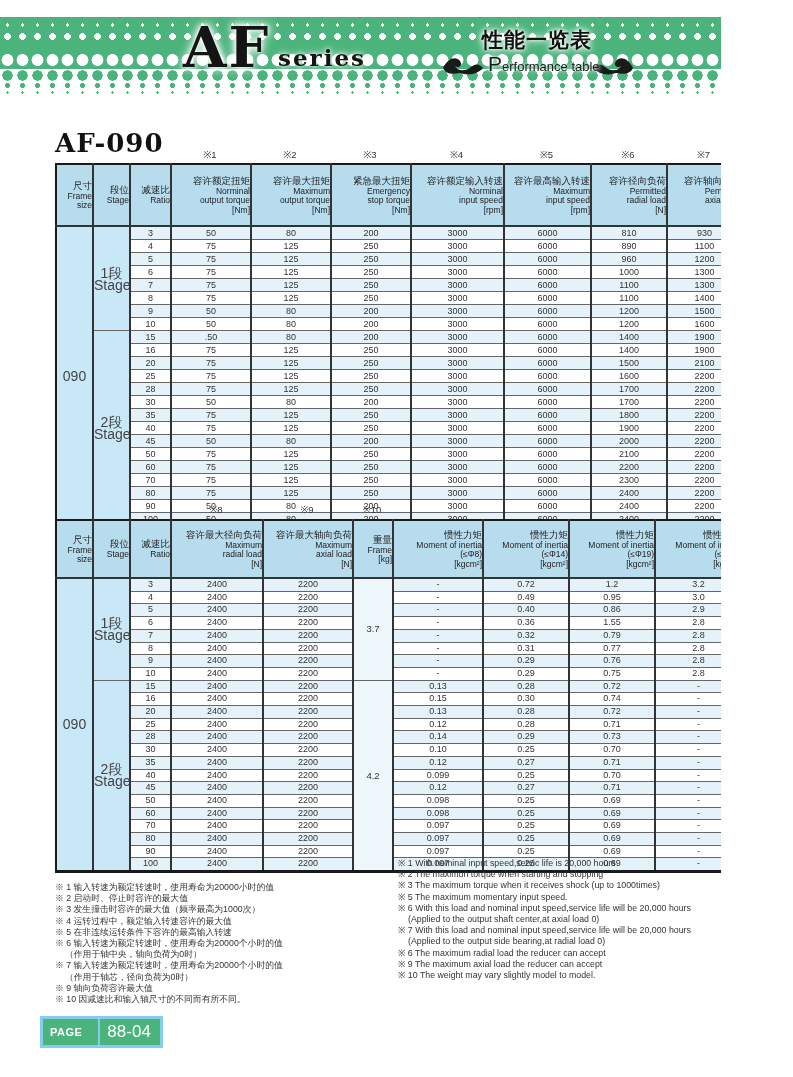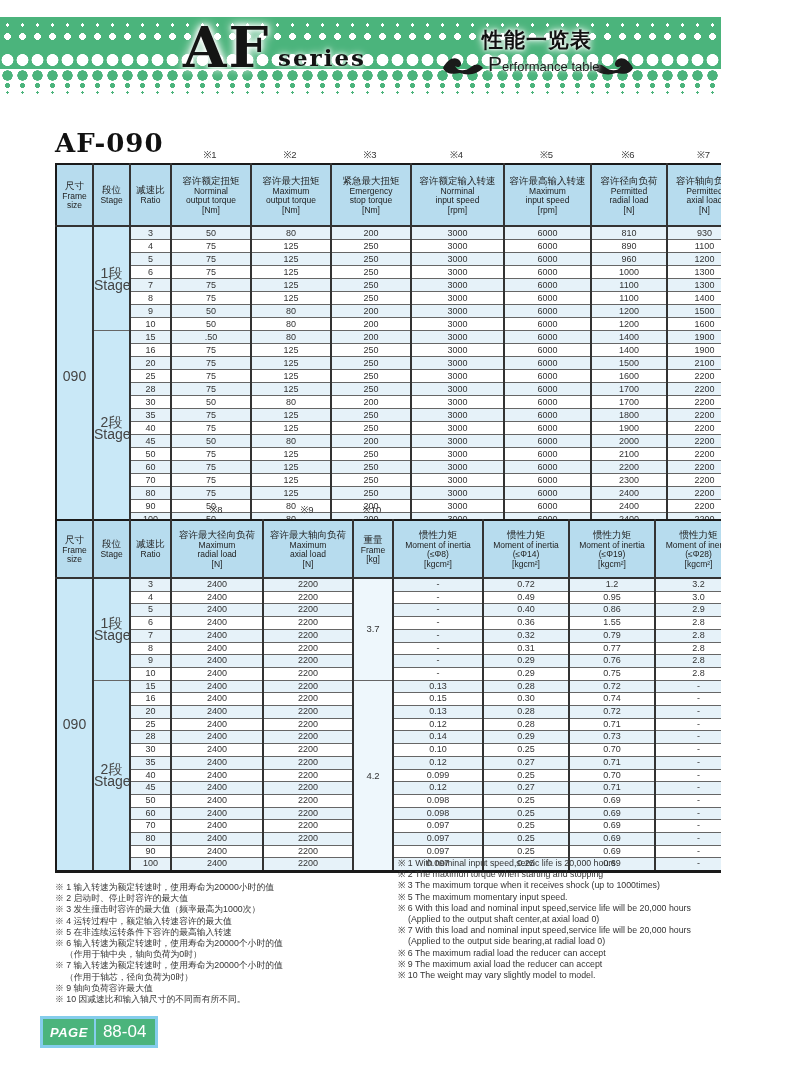--- a/index.html
+++ b/index.html
@@ -44,21 +44,21 @@
   .marks-row .mk{text-align:center;}
   #marks1{top:148px;}
   #marks2{top:503px;}
 
   
   .spec-table{position:absolute;left:55px;border-collapse:collapse;table-layout:fixed;
     border:2px solid #1a1a1a;border-bottom-width:3px;}
   #table1{top:163px;width:686px;}
   #table2{top:519px;width:686px;}
   .spec-table th{background:var(--hblue,#b7dcee);border-right:2px solid #333;border-bottom:2px solid #333;
-    font-weight:normal;padding:1px 0;vertical-align:middle;}
+    font-weight:normal;padding:1px 0;vertical-align:middle;text-align:right;}
   #table1 th{height:58px;}
   #table2 th{height:54px;}
   .spec-table th .cn{font-size:9.5px;color:#222;line-height:12px;}
   .spec-table th .en{font-size:8.5px;color:#222;line-height:9.5px;}
   .spec-table td{border-right:2px solid #333;border-bottom:1px solid #666;
     text-align:center;font-size:9px;color:#333;padding:0;}
   #table1 td{height:12px;line-height:12px;}
   #table2 td{height:11.7px;line-height:11.7px;}
   .spec-table tr.even td{background:var(--rowblue,#e6f2f9);}
   .spec-table tr.odd td{background:#ffffff;}
@@ -68,22 +68,22 @@
 
   
   .notes{position:absolute;top:858px;font-size:8.8px;color:#333;line-height:11.2px;white-space:nowrap;}
   #notes-cn{left:55px;width:335px;margin-top:24px;}
   #notes-en{left:398px;width:372px;}
   .notes .cont{padding-left:10px;}
 
   
   #footer-badge{position:absolute;left:40px;top:1016px;height:26px;display:inline-flex;align-items:stretch;
     background:var(--green,#4bb47c);border:3px solid var(--badgeblue,#85cdec);}
-  #footer-badge .pg-label{display:flex;align-items:center;padding:0 6px 0 7px;color:#fff;
-    font-size:13px;font-weight:bold;letter-spacing:0.5px;font-style:italic;}
+  #footer-badge .pg-label{display:flex;align-items:center;padding:0 16px 0 7px;color:#fff;
+    font-size:11px;font-weight:bold;letter-spacing:0.5px;}
   #footer-badge .pg-div{width:2px;background:var(--badgeblue,#85cdec);}
   #footer-badge .pg-num{display:flex;align-items:center;padding:0 9px 0 7px;color:#fff;font-size:17px;}
 </style>
 </head>
 <body>
 
 <div id="page">
 
   <div id="banner">
     <div class="band">

